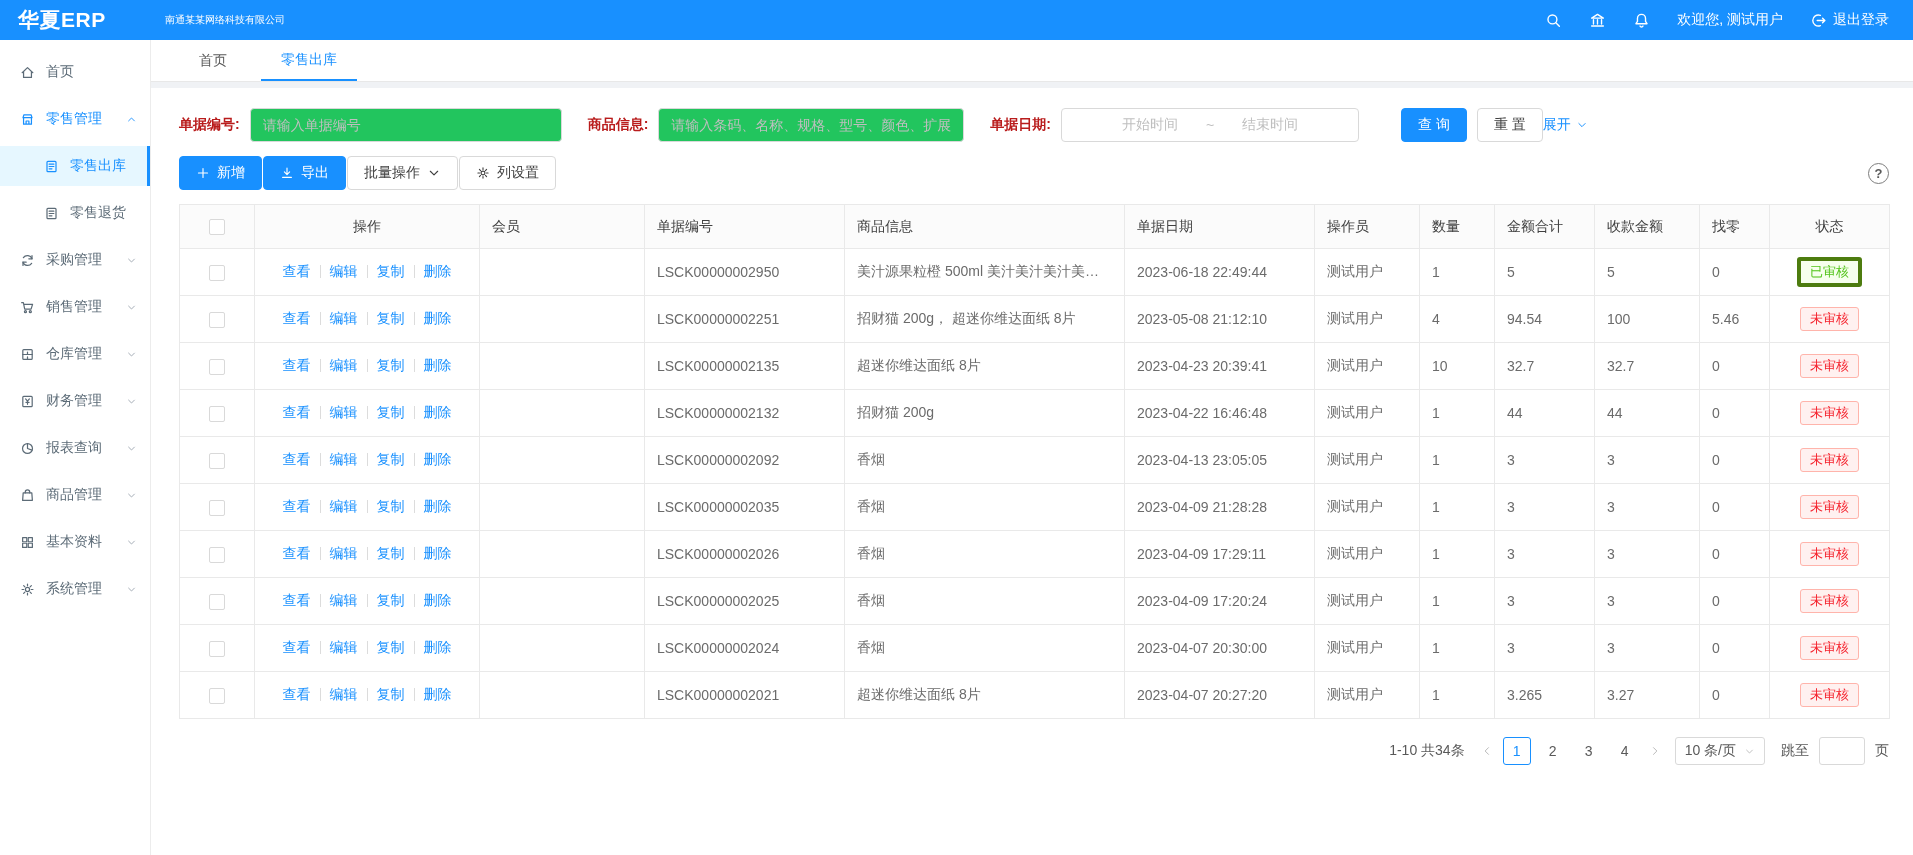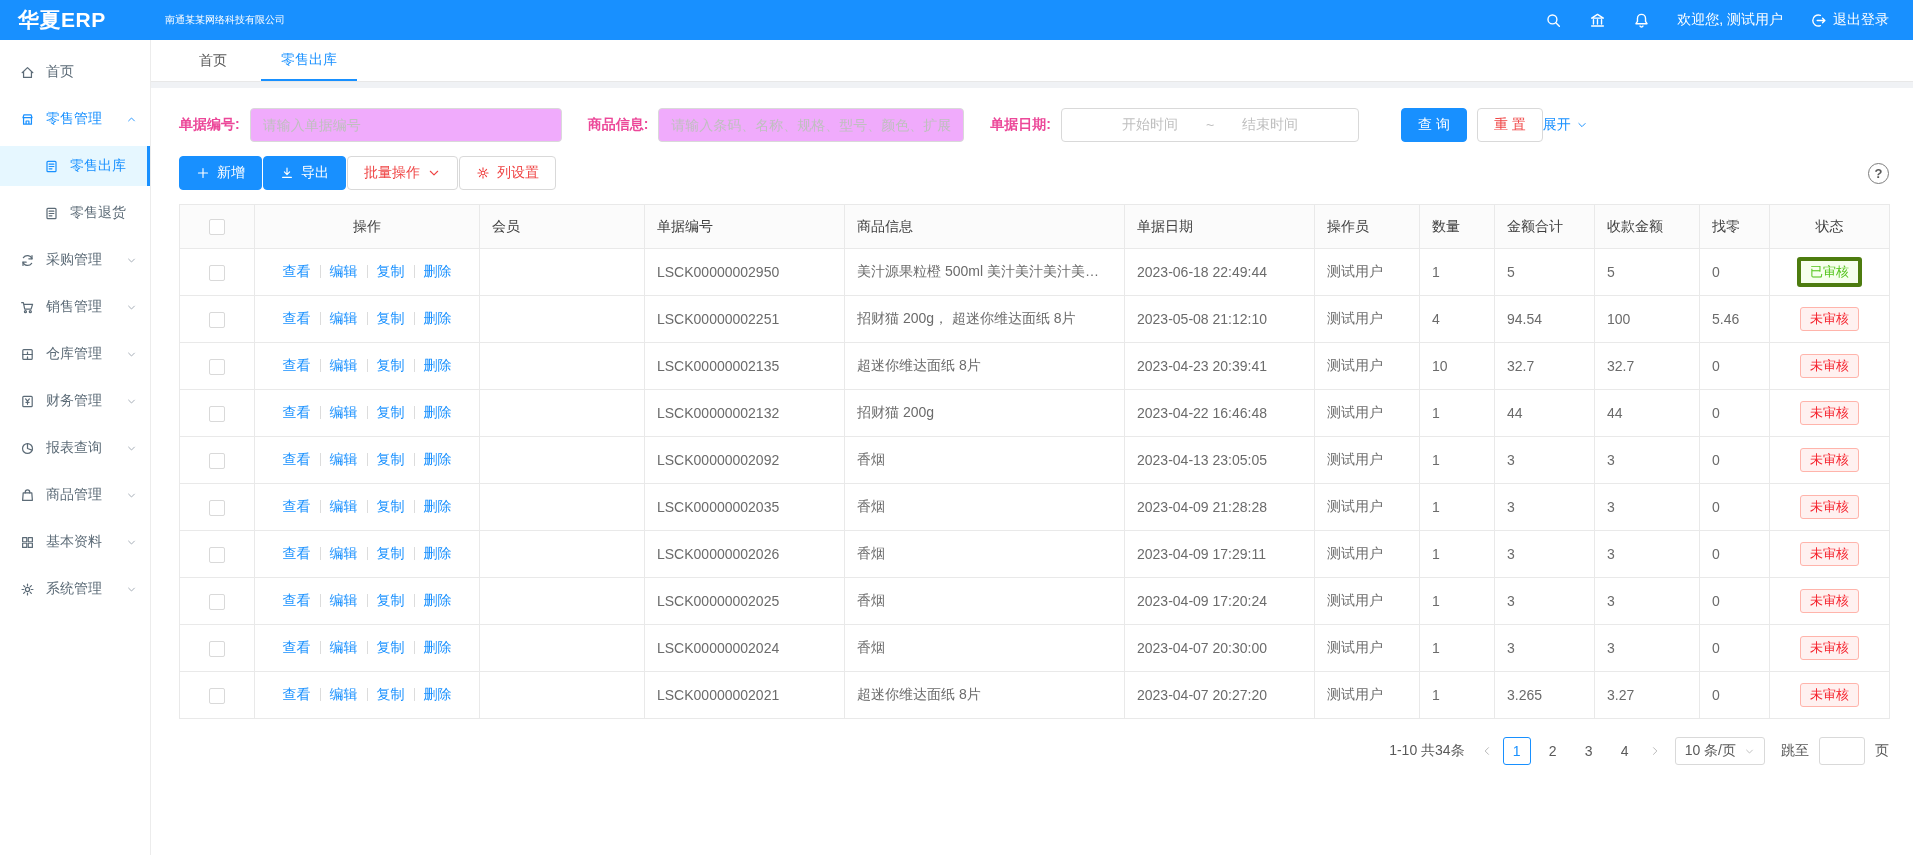--- a/index.html
+++ b/index.html
@@ -37,29 +37,29 @@
   
   .main { position:absolute; top:40px; left:151px; width:1762px; height:815px; background:#fff; }
   .tabbar { height:42px; border-bottom:1px solid #e8e8e8; display:flex; align-items:stretch; padding-left:28px; }
   .tab { padding:0 20px; margin-right:14px; display:flex; align-items:center; color:#595959; cursor:pointer; }
   .tab.active { color:var(--primary); border-bottom:2px solid var(--primary); }
   .gray-strip { height:6px; background:#f0f2f5; }
   .content { padding:20px 24px 0 28px; }
 
   
   .filter-row { display:flex; align-items:center; }
-  .f-label { font-weight:bold; color:#ec4899; margin-right:10px; white-space:nowrap; }
+  .f-label { font-weight:bold; color:#b91c1c; margin-right:10px; white-space:nowrap; }
   .f-input { height:34px; border:1px solid #d9d9d9; border-radius:4px; padding:0 12px;
-    font-size:14px; color:#595959; outline:none; font-family:inherit; background:#f0abfc; }
+    font-size:14px; color:#595959; outline:none; font-family:inherit; background:#22c55e; }
   .f-input::placeholder { color:#bfbfbf; }
   .w-bill { width:312px; margin-right:26px; }
   .w-goods { width:306px; margin-right:26px; }
   .date-box { width:298px; height:34px; border:1px solid #d9d9d9; border-radius:4px;
     display:flex; align-items:center; justify-content:center; gap:28px; color:#bfbfbf; margin-right:42px; }
-  .btn { height:34px; border-radius:4px; border:1px solid #d9d9d9; background:#fff; color:#ef4444;
+  .btn { height:34px; border-radius:4px; border:1px solid #d9d9d9; background:#fff; color:#404040;
     font-size:14px; padding:0 16px; display:inline-flex; align-items:center; gap:7px; cursor:pointer;
     font-family:inherit; white-space:nowrap; }
   .btn + .btn { margin-left:10px; }
   .btn.primary { background:var(--primary); border-color:var(--primary); color:#fff; }
   .btn svg { width:14px; height:14px; }
   .expand-link { color:var(--primary); display:inline-flex; align-items:center; gap:5px; cursor:pointer; }
   .expand-link svg { width:12px; height:12px; }
 
   
   .toolbar { display:flex; align-items:center; margin-top:14px; }

